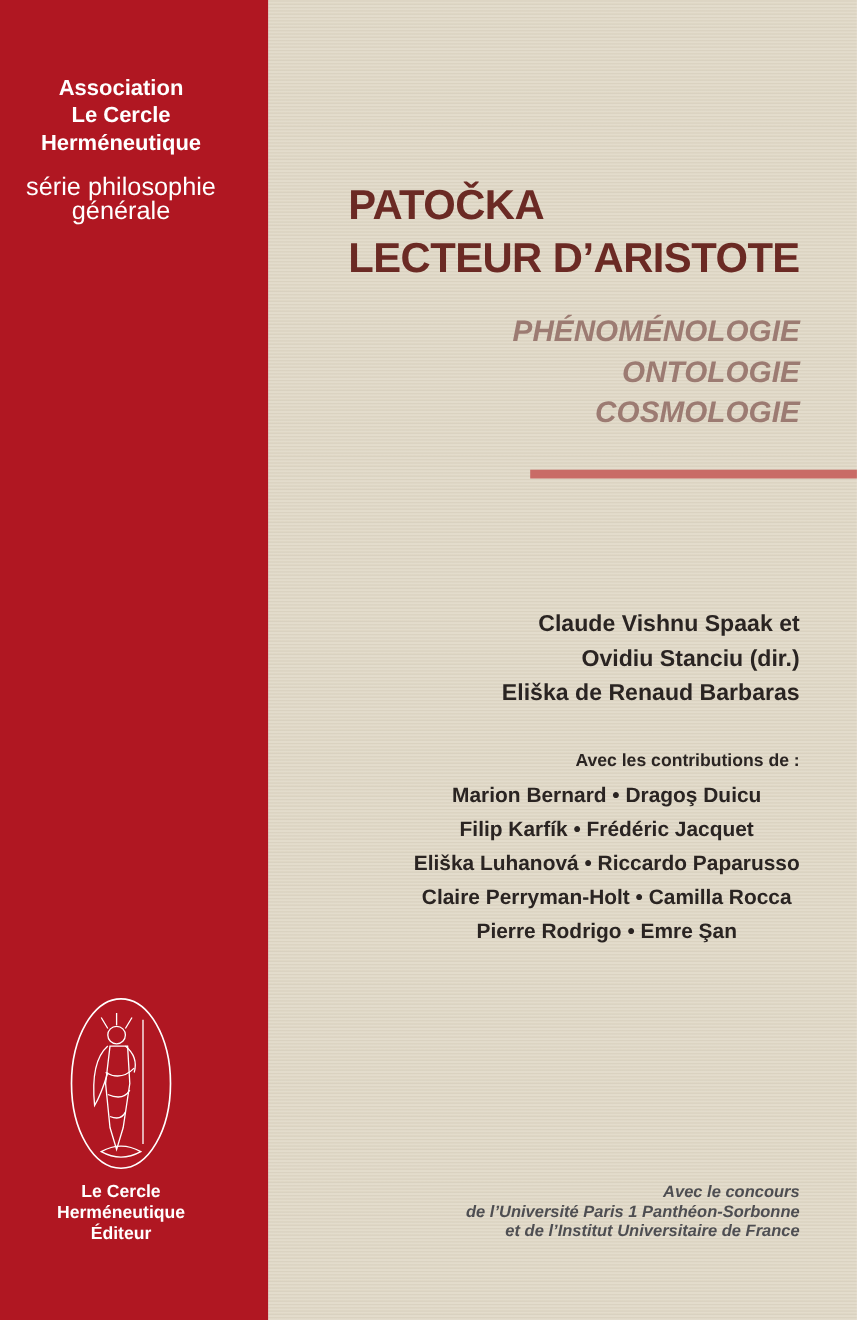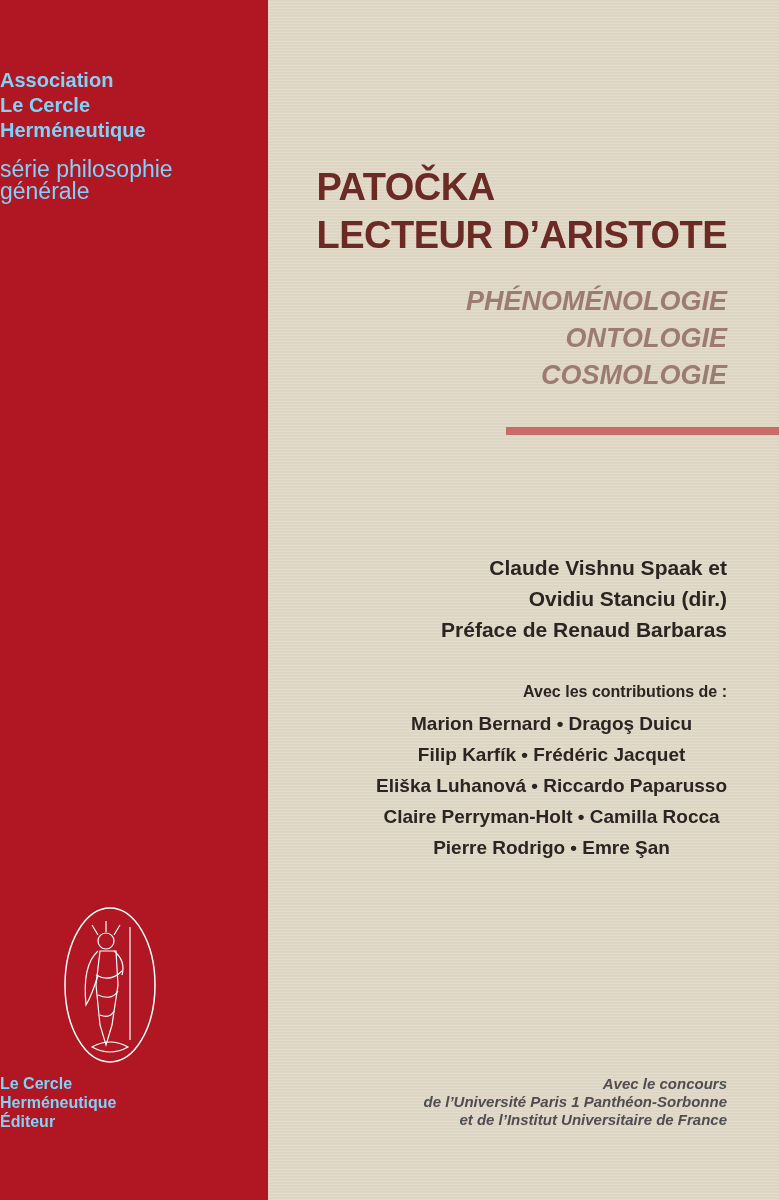--- a/index.html
+++ b/index.html
@@ -1,18 +1,18 @@
 <!DOCTYPE html>
 <html><head>
 <meta charset="utf-8">
 <style>
   html,body{margin:0;padding:0;}
   body{width:779px;height:1200px;position:relative;overflow:hidden;font-family:"Liberation Sans",sans-serif;}
   .cover{position:absolute;left:0;top:0;width:779px;height:1200px;display:flex;}
-  .spine{width:268px;height:1200px;background:#b01722;position:relative;color:#7dd3fc;text-align:left;}
+  .spine{width:244px;height:1200px;background:#b01722;position:relative;color:#ffffff;text-align:center;}
   .main{flex:1;height:1200px;position:relative;
     background-color:#e0d8c6;
     background-image:repeating-linear-gradient(0deg, rgba(255,255,255,0.10) 0px, rgba(255,255,255,0.10) 1px, rgba(0,0,0,0.03) 2px, rgba(0,0,0,0.0) 3px);
   }
   .assoc{position:absolute;top:68px;left:0;width:220px;font-weight:bold;font-size:20px;line-height:25px;}
   .serie{position:absolute;top:158px;left:0;width:220px;font-size:23px;line-height:22px;}
   .logo{position:absolute;left:62px;top:905px;width:96px;height:160px;}
   .publisher{position:absolute;top:1074px;left:0;width:220px;font-weight:bold;font-size:16px;line-height:19px;}
   .title{position:absolute;right:52px;top:163px;text-align:left;color:#6b2a24;font-weight:bold;font-size:38px;line-height:48px;letter-spacing:-0.5px;}
   .subtitle{position:absolute;right:52px;top:283px;text-align:right;color:#9c7b72;font-style:italic;font-weight:bold;font-size:27px;line-height:37px;}
@@ -66,21 +66,21 @@
     <div class="subtitle">
       <div>PHÉNOMÉNOLOGIE</div>
       <div>ONTOLOGIE</div>
       <div>COSMOLOGIE</div>
     </div>
     <div class="rule"></div>
 
     <div class="authors">
       <div>Claude Vishnu Spaak et</div>
       <div>Ovidiu Stanciu (dir.)</div>
-      <div>Préface de Renaud Barbaras</div>
+      <div>Eliška de Renaud Barbaras</div>
     </div>
 
     <div class="contrib-label">Avec les contributions de :</div>
     <div class="contrib">
       <div>Marion Bernard • Dragoş Duicu</div>
       <div>Filip Karfík • Frédéric Jacquet</div>
       <div>Eliška Luhanová • Riccardo Paparusso</div>
       <div>Claire Perryman-Holt • Camilla Rocca</div>
       <div>Pierre Rodrigo • Emre Şan</div>
     </div>

